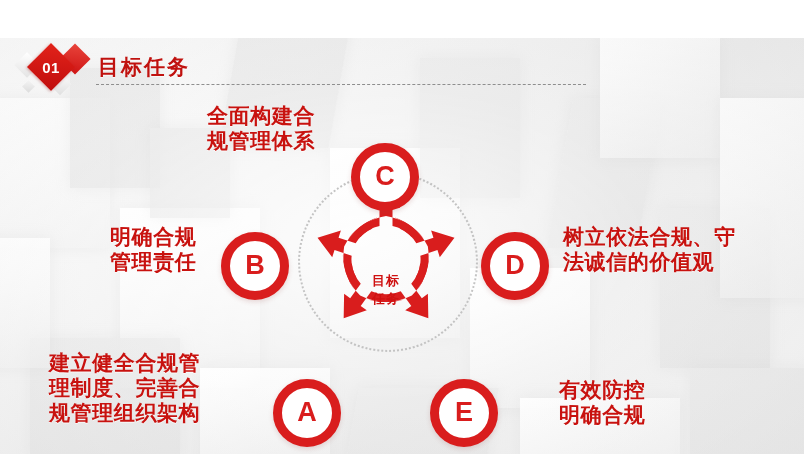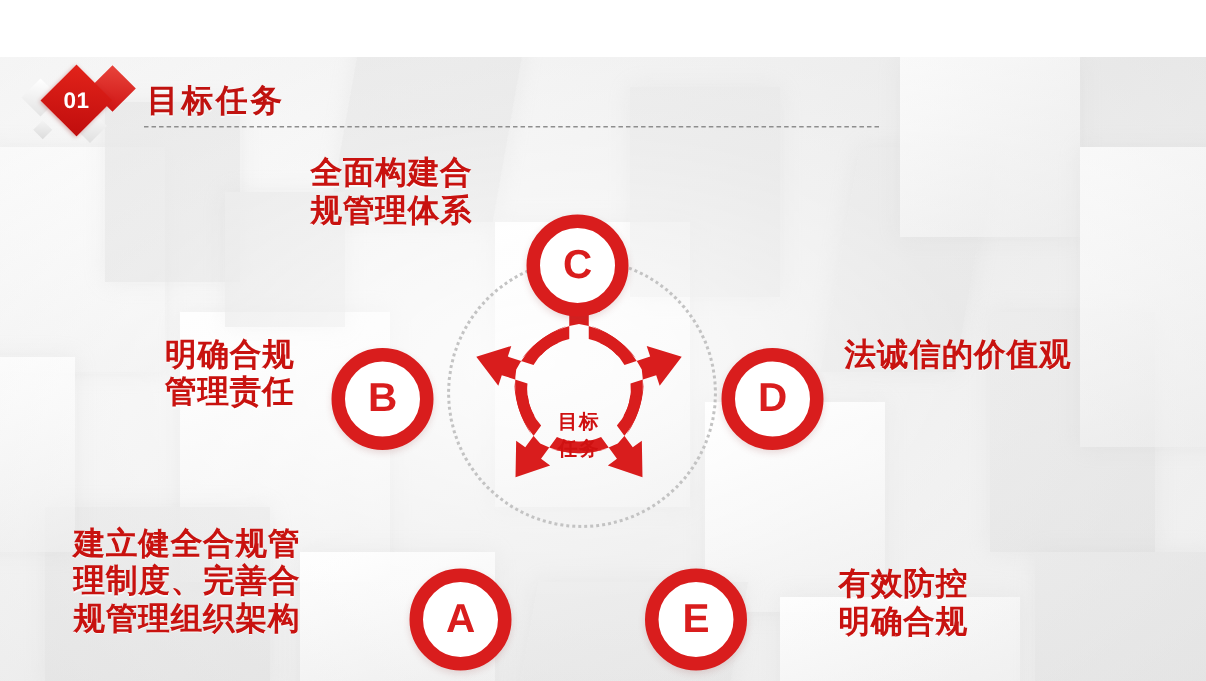--- a/index.html
+++ b/index.html
@@ -284,20 +284,21 @@
     </div>
     <div class="cap cap-b">
       <span>明确合规</span>
       <span>管理责任</span>
     </div>
 
     <div class="node node-d">
       <div class="node-letter">D</div>
     </div>
     <div class="cap cap-d">
+      <span>树立依法合规、守</span>
       <span>法诚信的价值观</span>
     </div>
 
     <div class="node node-a">
       <div class="node-letter">A</div>
     </div>
     <div class="cap cap-a">
       <span>建立健全合规管</span>
       <span>理制度、完善合</span>
       <span>规管理组织架构</span>

